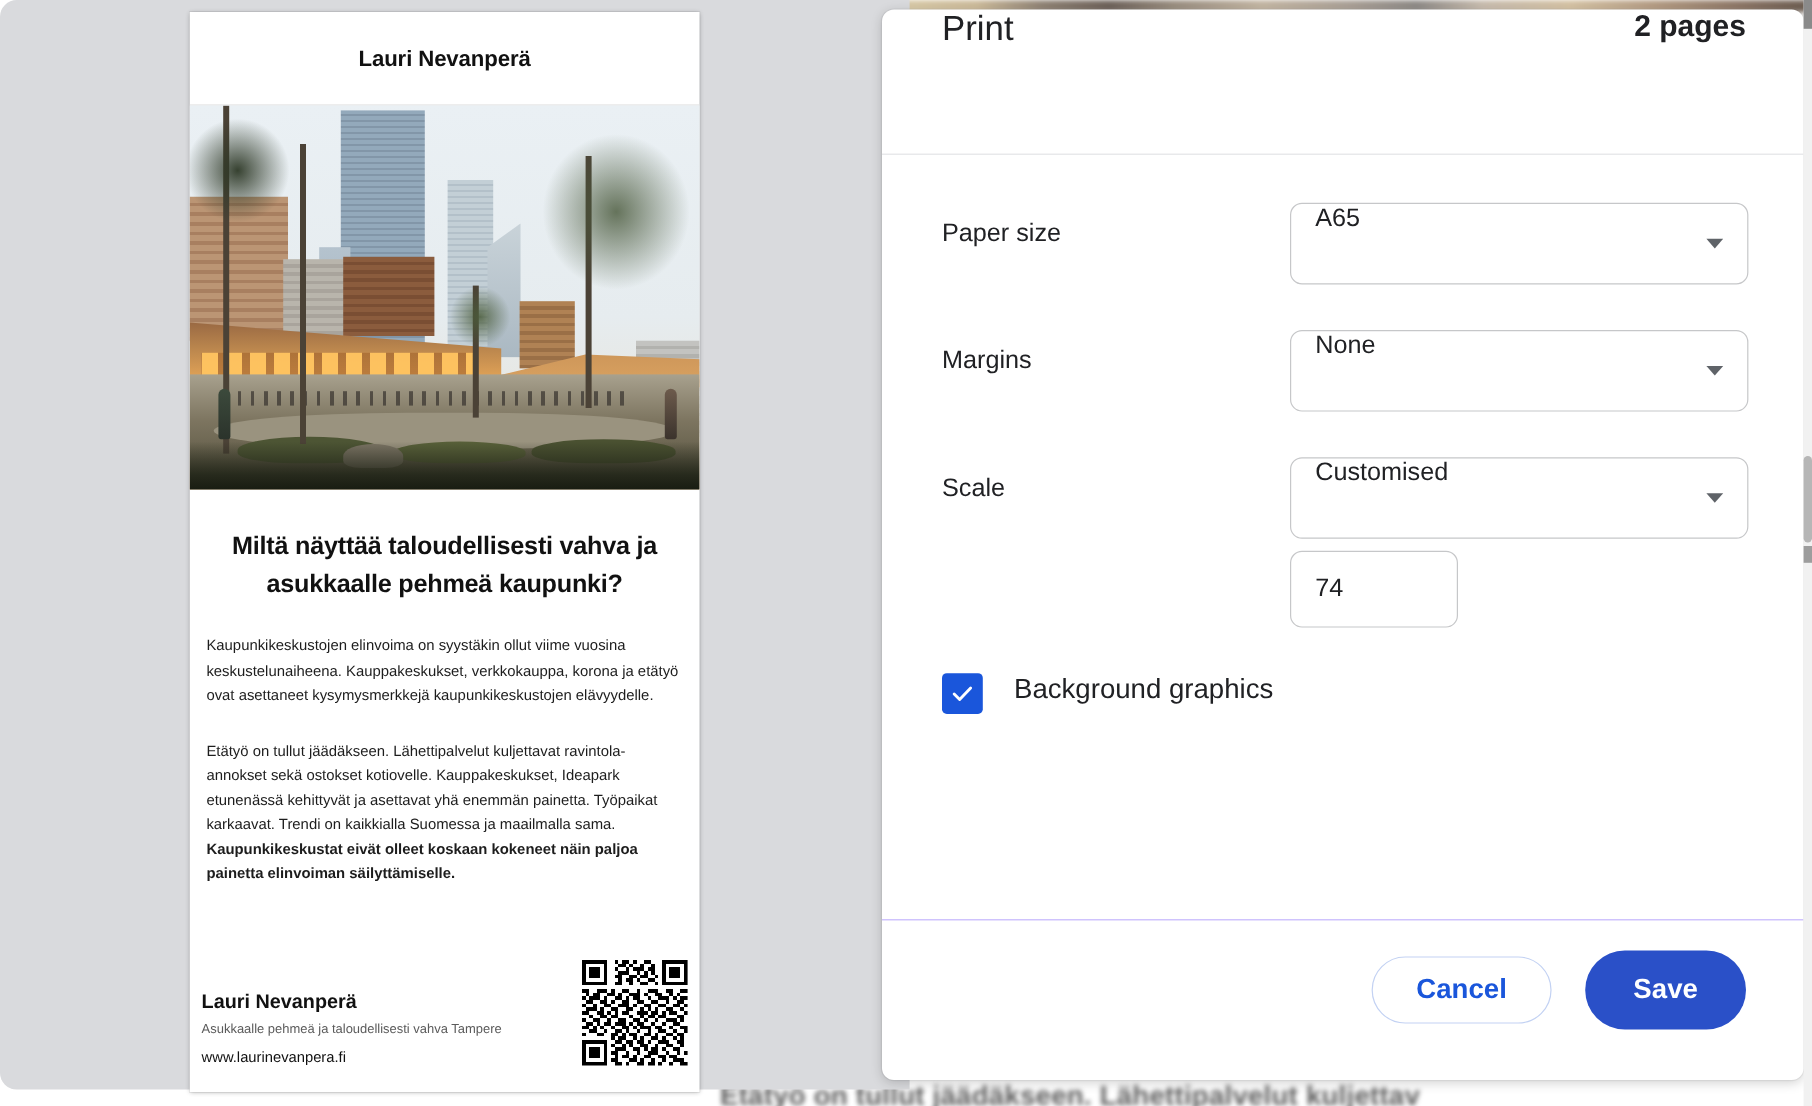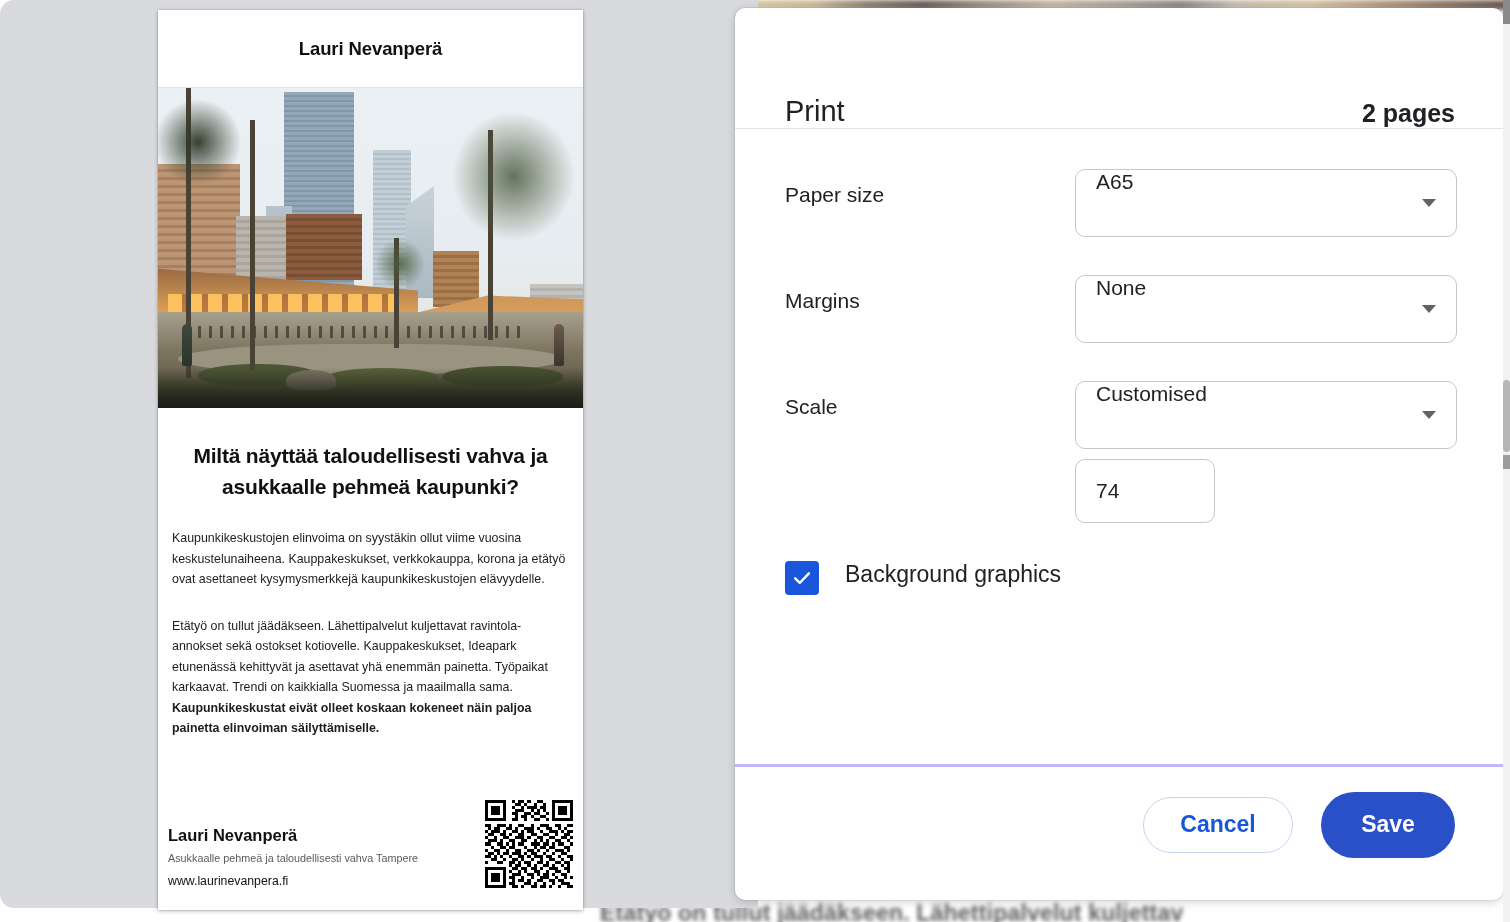--- a/index.html
+++ b/index.html
@@ -193,31 +193,31 @@
     left: 735px; top: 8px;
     width: 768px; height: 892px;
     background:#ffffff;
     border-radius: 10px;
     box-shadow: 0 2px 10px rgba(0,0,0,.18), 0 0 0 1px rgba(0,0,0,.05);
     display:flex; flex-direction:column;
     overflow:hidden;
   }
   .dlg-header {
     height: 121px; flex:0 0 121px;
-    display:flex; align-items:flex-end; justify-content:space-between;
+    display:flex; align-items:flex-start; justify-content:space-between;
     padding: 0 48px 0 50px;
     border-bottom: 1px solid #e3e4e6;
   }
   .dlg-title { font-size: 29px; color:#202124; }
   .dlg-pages { font-size: 25px; font-weight:700; color:#202124; }
 
   .dlg-body {
     flex:1 1 auto; overflow:hidden;
     padding: 40px 50px 0 50px;
-    border-bottom: 3px solid #c4b5fd;
+    border-bottom: 1px solid #c4b5fd;
   }
   .field-row {
     display:flex; align-items:flex-start;
     margin-bottom: 38px;
   }
   .field-row:last-child { margin-bottom: 0; }
   .field-label {
     width: 290px; flex: 0 0 290px;
     font-size: 21px; color:#202124;
     padding-top: 14px;

